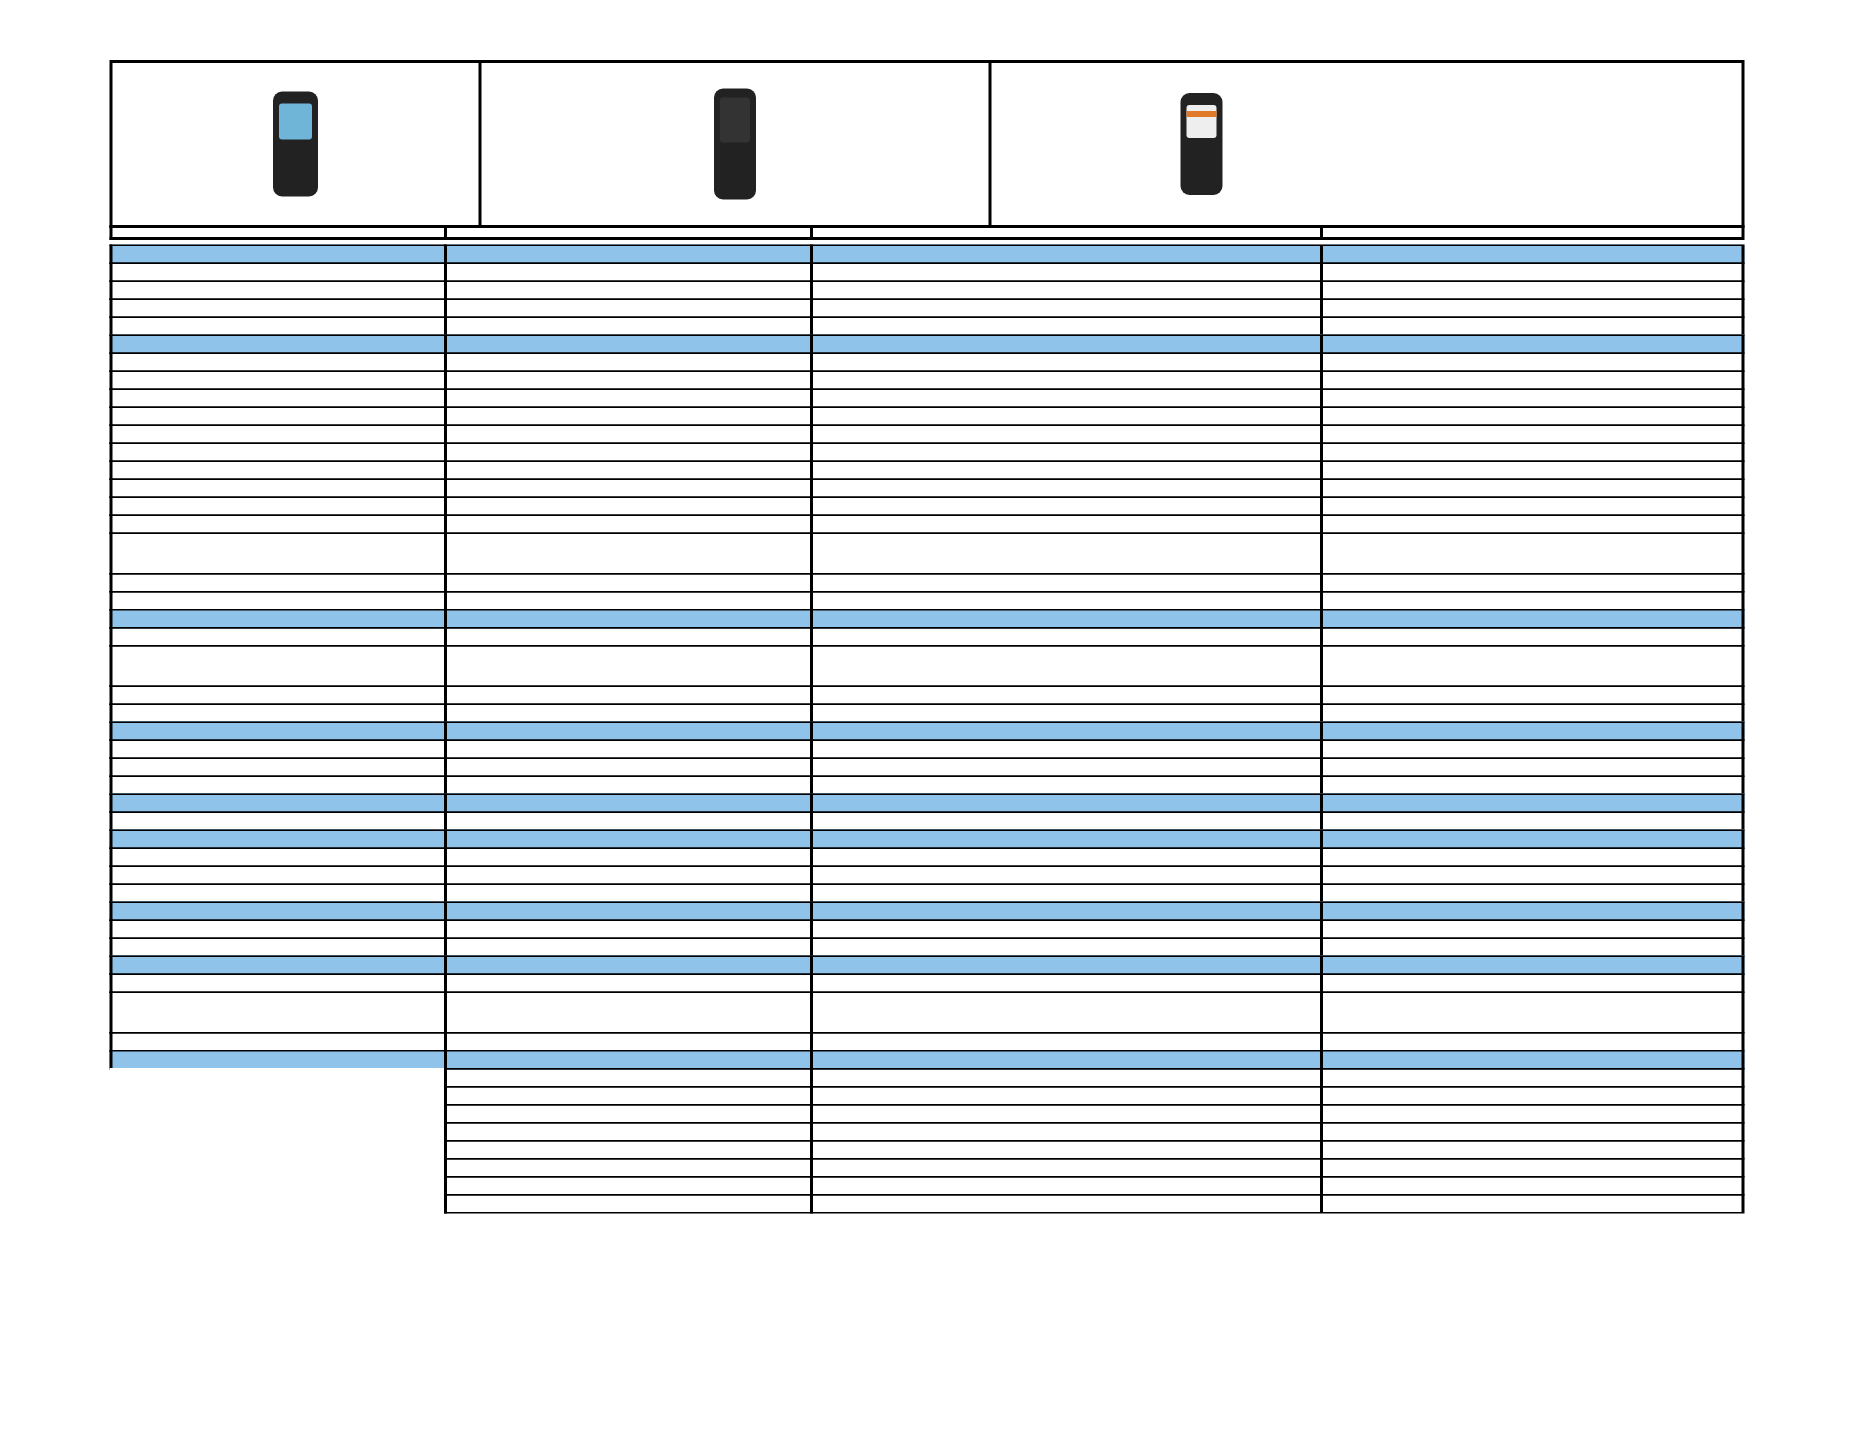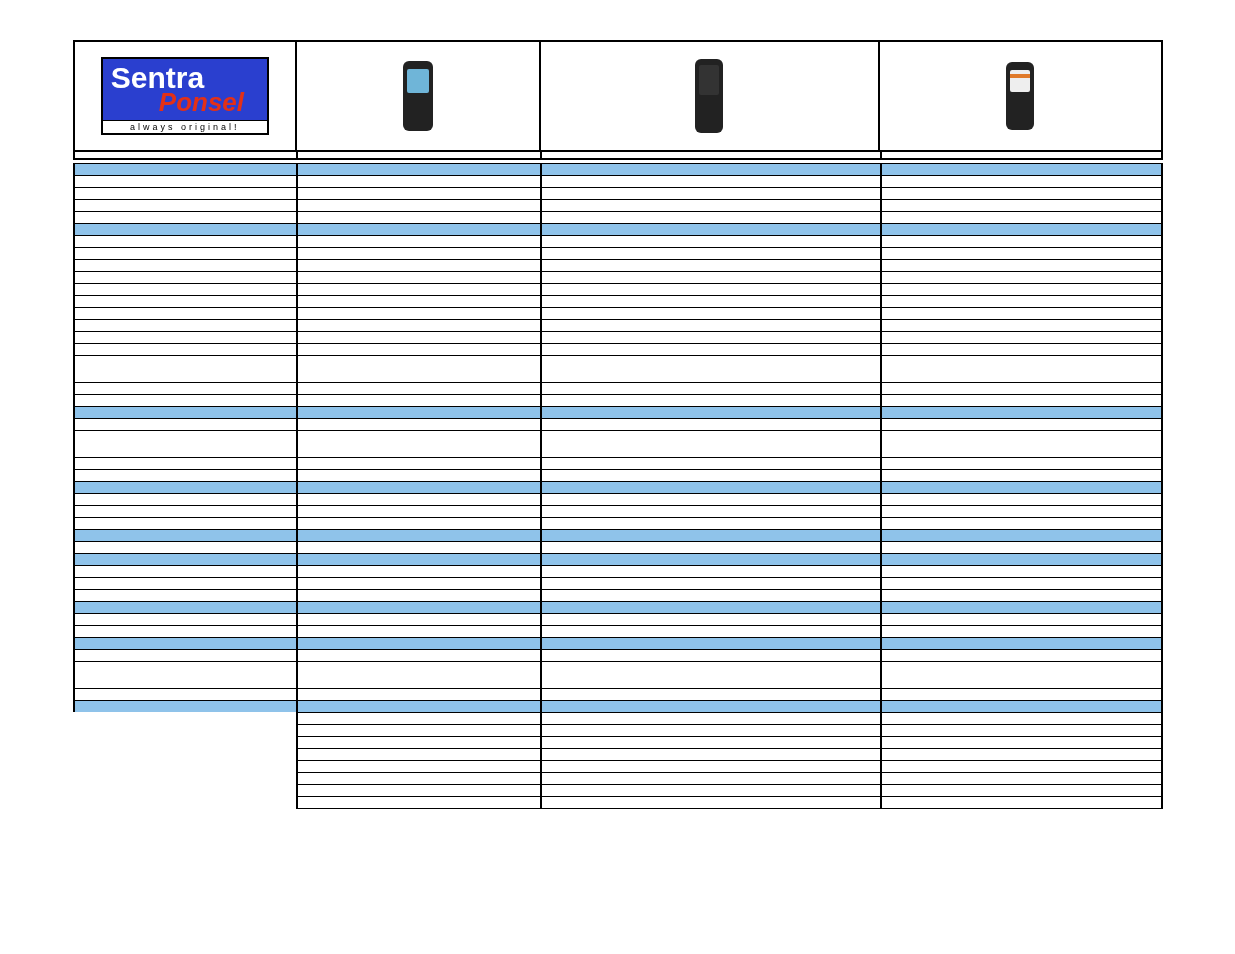--- a/index.html
+++ b/index.html
@@ -139,27 +139,20 @@
   .row.nocol1 .c1 { border:none; background:#fff; border-left:none;}
   .row.nocol1 .c2 { border-left:2px solid #000;}
 
 </style>
 </head>
 <body>
 
 <div class="page">
 
   <div class="header">
-    <div class="hc hc1">
-      <div class="logo">
-        <div class="t1">Sentra</div>
-        <div class="t2">Ponsel</div>
-        <div class="tag">always original!</div>
-      </div>
-    </div>
     <div class="hc hc2">
       <div class="phone">
         <div class="phoneBody p1">
             <div class="screen"></div>
           </div>
       </div>
     </div>
     <div class="hc hc3">
       <div class="phone">
         <div class="phoneBody p2">

